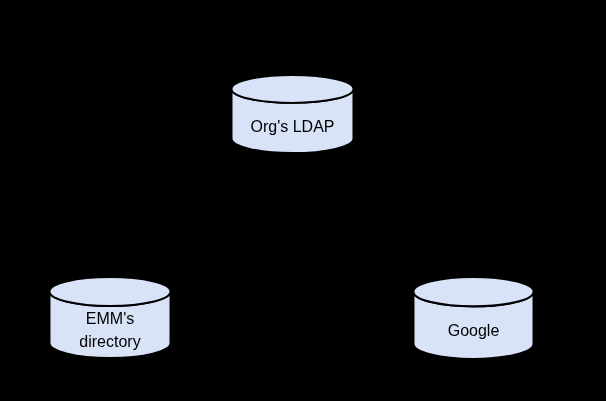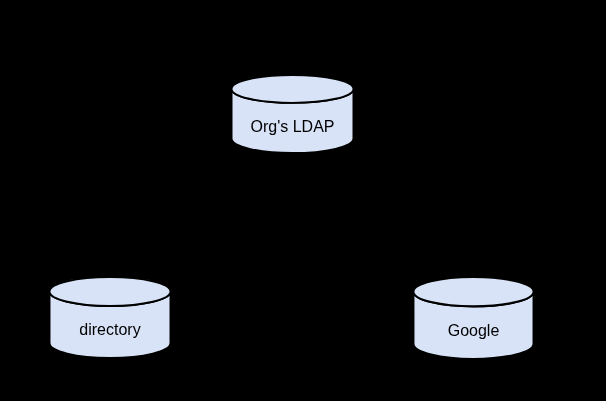--- a/index.html
+++ b/index.html
@@ -60,20 +60,21 @@
       <span>Org's LDAP</span>
     </div>
   </div>
 
   <div class="node node-emm">
     <svg viewBox="0 0 125 85" preserveAspectRatio="none">
       <path d="M 1.5,16.5 V 68 A 61,15 0 0 0 123.5,68 V 16.5 A 61,14.5 0 0 1 1.5,16.5 Z" stroke-width="2" fill="#d8e3f7" stroke="#000000"></path>
       <ellipse cx="62.5" cy="16.5" rx="61" ry="14.5" stroke-width="2" fill="#d8e3f7" stroke="#000000"></ellipse>
     </svg>
     <div class="label" style="color: rgb(0, 0, 0);">
+      <span>EMM's</span>
       <span>directory</span>
     </div>
   </div>
 
   <div class="node node-google">
     <svg viewBox="0 0 125 85" preserveAspectRatio="none">
       <path d="M 1.5,16.5 V 68 A 61,15 0 0 0 123.5,68 V 16.5 A 61,14.5 0 0 1 1.5,16.5 Z" stroke-width="2" fill="#d8e3f7" stroke="#000000"></path>
       <ellipse cx="62.5" cy="16.5" rx="61" ry="14.5" stroke-width="2" fill="#d8e3f7" stroke="#000000"></ellipse>
     </svg>
     <div class="label" style="color: rgb(0, 0, 0);">

